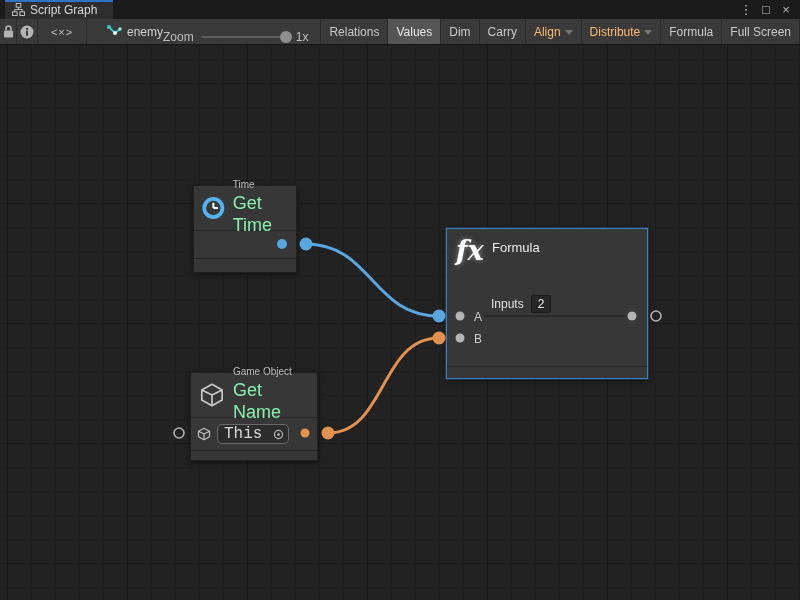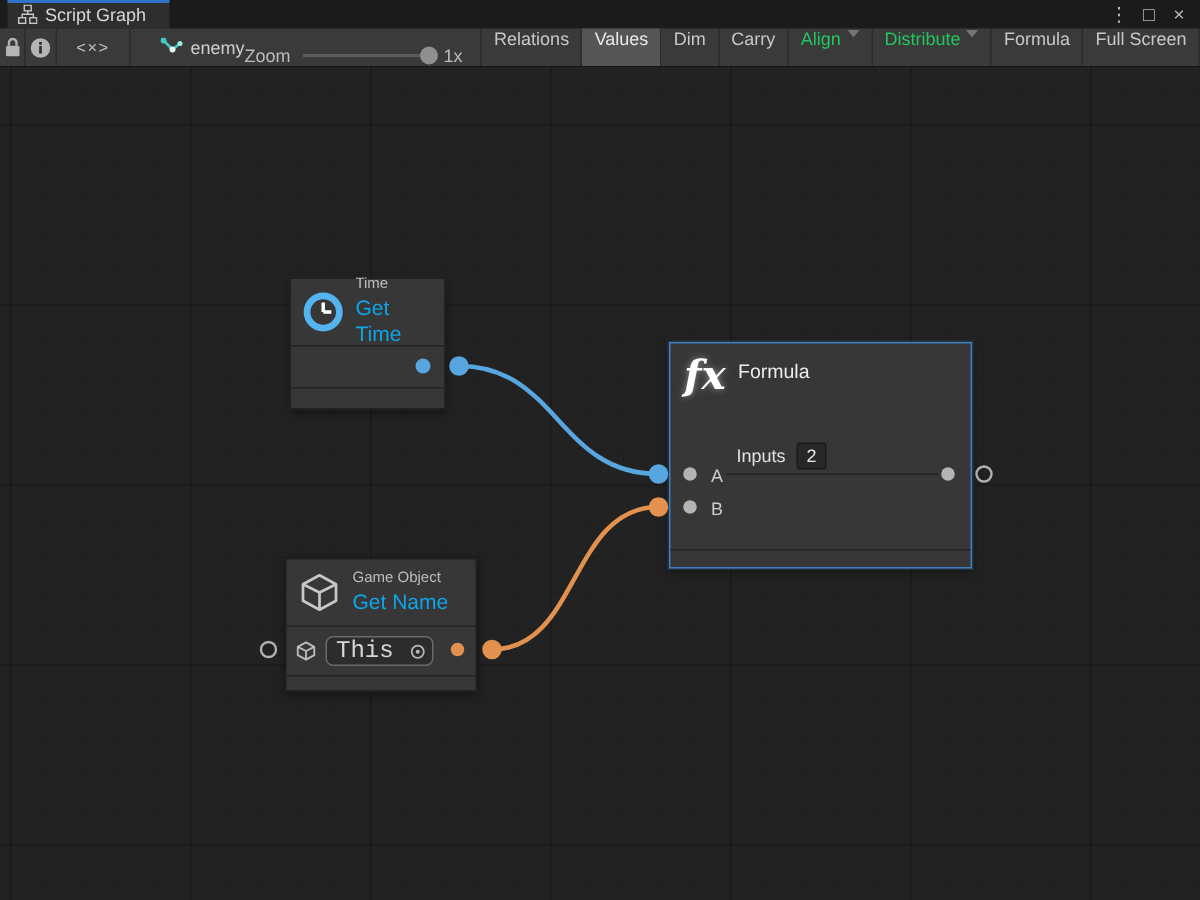--- a/index.html
+++ b/index.html
@@ -16,40 +16,40 @@
   
   .toolbar { position:absolute; left:0; top:19px; width:800px; height:26px; background:#3a3a3a; border-bottom:1px solid #161616; display:flex; align-items:stretch; font-size:12px; }
   .tseg { display:flex; align-items:center; justify-content:center; border-right:1px solid #2b2b2b; color:#c0c0c0; }
   .tseg.lock { width:23px; } .tseg.info { width:28px; } .tseg.code { width:66px; letter-spacing:1px; font-size:11px; }
   .crumb { display:flex; align-items:center; gap:5px; margin-left:20px; color:#cfcfcf; }
   .zoomgrp { margin-left:auto; display:flex; align-items:flex-end; gap:8px; margin-right:12px; color:#bdbdbd; }
   .slider { position:relative; width:86px; height:14px; }
   .slider .track { position:absolute; left:0; right:0; top:6px; height:2px; background:#5d5d5d; }
   .slider .handle { position:absolute; right:-4px; top:1px; width:12px; height:12px; border-radius:50%; background:#8f8f8f; }
   .tbtns { display:flex; align-items:stretch; border-left:1px solid #2b2b2b; }
-  .tbtn { display:flex; gap:4px; padding:0 8px; border-right:1px solid #2b2b2b; color:#c8c8c8; white-space:nowrap; cursor:default; }
+  .tbtn { display:flex; align-items:center; gap:4px; padding:0 8px; border-right:1px solid #2b2b2b; color:#c8c8c8; white-space:nowrap; cursor:default; }
   .tbtn.active { background:#555555; color:#e8e8e8; }
-  .tbtn.disabled { color:#22c55e; }
+  .tbtn.disabled { color:#fdba74; }
   .arrow-down { width:0; height:0; border-left:4px solid transparent; border-right:4px solid transparent; border-top:5px solid #757575; margin-top:1px; }
 
   
   .canvas { position:absolute; left:0; top:45px; width:800px; height:555px; background-color:#222222;
     background-image:
       linear-gradient(to right, #171717 1px, transparent 1px),
       linear-gradient(to bottom, #171717 1px, transparent 1px),
       linear-gradient(to right, #1e1e1e 1px, transparent 1px),
       linear-gradient(to bottom, #1e1e1e 1px, transparent 1px);
     background-size: 120px 120px, 120px 120px, 24px 24px, 24px 24px;
     background-position: 7px 0, 0 38px, 7px 0, 0 14px; }
 
   .node { position:absolute; background:#373737; border:1px solid #1f1f1f; box-shadow:0 2px 6px rgba(0,0,0,0.45); }
   .node .hdr { display:flex; align-items:center; gap:8px; padding:0 8px; height:45px; border-bottom:1px solid #242424; }
   .node .titles { display:flex; flex-direction:column; line-height:1.25; }
   .node .cat { font-size:10px; color:#bdbdbd; }
-  .node .ttl { font-size:14px; color:#0ea5e9; }
+  .node .ttl { font-size:18px; color:#86efac; }
   .node .footer { border-top:1px solid #242424; }
 
   .node-time { left:193px; top:140px; width:104px; height:88px; }
   .node-time .body { height:27px; }
   .node-time .footer { height:13px; }
 
   .node-formula { left:446px; top:183px; width:202px; height:151px; border:1px solid #3e7fc1; box-shadow:0 0 0 1px rgba(62,127,193,0.25), 0 2px 6px rgba(0,0,0,0.45); }
   .fx-glyph { position:absolute; left:9px; top:6px; font-family:"DejaVu Serif","Liberation Serif",serif; font-style:italic; font-weight:bold; font-size:27px; color:#ffffff; text-shadow:0 0 5px rgba(255,255,255,0.45); }
   .formula-title { position:absolute; left:45px; top:11px; font-size:13px; color:#ececec; }
   .expr-box { position:absolute; left:42px; top:30px; width:152px; height:35px; background:#2a2a2a; border:1px solid #191919; border-radius:3px; padding:1px 6px; font-size:12px; line-height:16px; color:#e0e0e0; overflow:hidden; }

